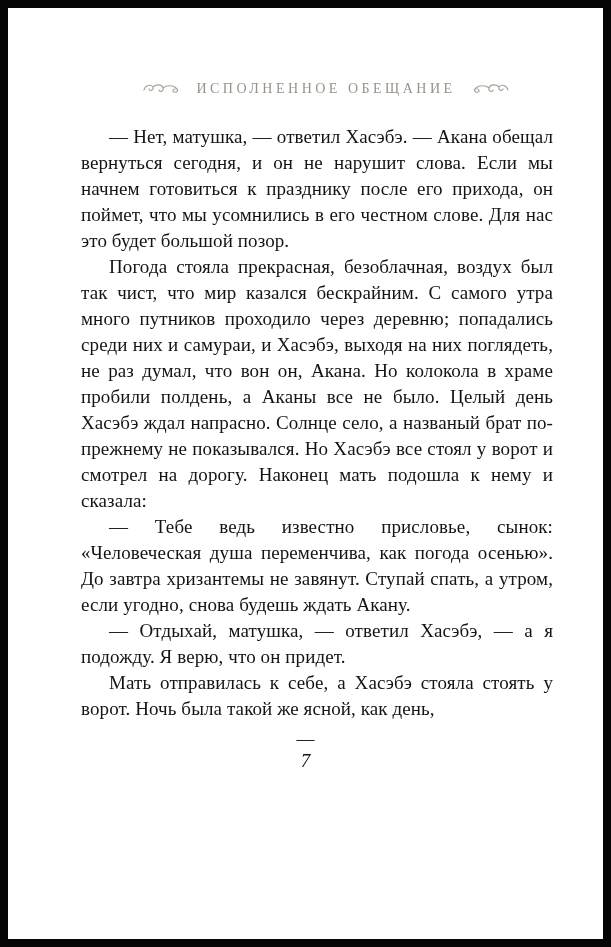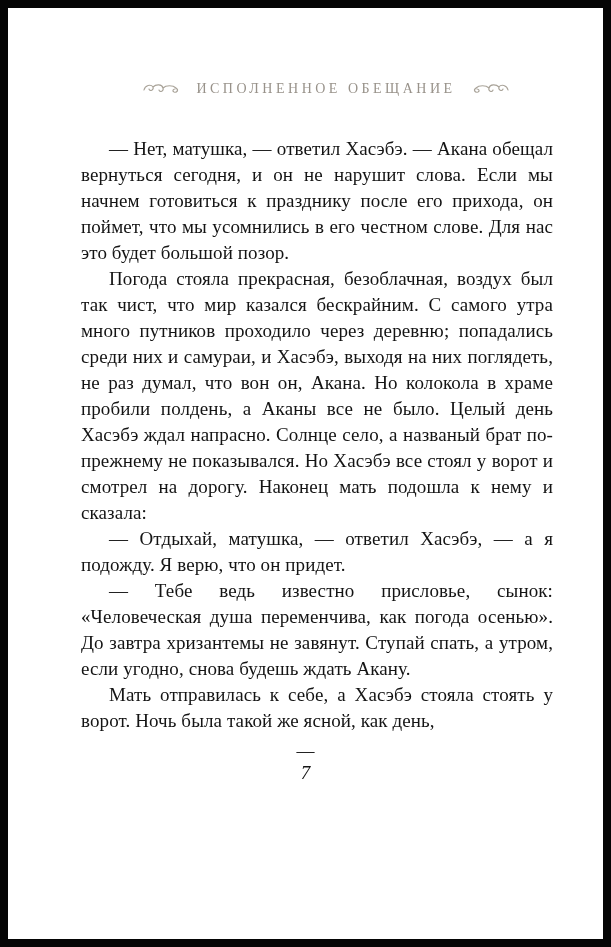--- a/index.html
+++ b/index.html
@@ -46,21 +46,21 @@
 
   .ornament {
     display: inline-flex;
     align-items: center;
     color: #aaa49a;
   }
   .ornament.flip svg { transform: scaleX(-1); }
 
   
   .page-body {
-    margin-top: 38px;
+    margin-top: 26px;
     padding: 0 50px 0 73px;
     flex: 0 0 auto;
   }
 
   .para {
     margin: 0;
     text-indent: 28px;
     font-size: 19px;
     line-height: 26px;
     color: #141414;
@@ -109,22 +109,22 @@
         <path d="M2,8 C3,3 9,2 11,5 C12,8 8,10 7,7
                  M11,5 C14,2 20,2 21,6 C22,9 18,11 17,8
                  M21,6 C24,3 31,3 34,6 C37,8 35,11 32,10 C30,9 31,7 33,7" fill="none" stroke="currentColor" stroke-width="1.2" stroke-linecap="round"></path>
       </svg>
     </span>
   </header>
 
   <main class="page-body">
     <p class="para">— Нет, матушка, — ответил Хасэбэ. — Акана обещал вернуться сегодня, и он не нарушит слова. Если мы начнем готовиться к празднику после его прихода, он поймет, что мы усомнились в его честном слове. Для нас это будет большой позор.</p>
     <p class="para">Погода стояла прекрасная, безоблачная, воздух был так чист, что мир казался бескрайним. С самого утра много путников проходило через деревню; попадались среди них и самураи, и Хасэбэ, выходя на них поглядеть, не раз думал, что вон он, Акана. Но колокола в храме пробили полдень, а Аканы все не было. Целый день Хасэбэ ждал напрасно. Солнце село, а названый брат по-прежнему не показывался. Но Хасэбэ все стоял у ворот и смотрел на дорогу. Наконец мать подошла к нему и сказала:</p>
+    <p class="para">— Тебе ведь известно присловье, сынок: «Человеческая душа переменчива, как погода осенью». До завтра хризантемы не завянут. Ступай спать, а утром, если угодно, снова будешь ждать Акану.</p>
     <p class="para">— Отдыхай, матушка, — ответил Хасэбэ, — а я подожду. Я верю, что он придет.</p>
-    <p class="para">— Тебе ведь известно присловье, сынок: «Человеческая душа переменчива, как погода осенью». До завтра хризантемы не завянут. Ступай спать, а утром, если угодно, снова будешь ждать Акану.</p>
     <p class="para">Мать отправилась к себе, а Хасэбэ стояла стоять у ворот. Ночь была такой же ясной, как день,</p>
   </main>
 
   <footer class="page-footer">
     <span class="footer-divider">—</span>
     <span class="page-number">7</span>
   </footer>
 
 </div>
 

